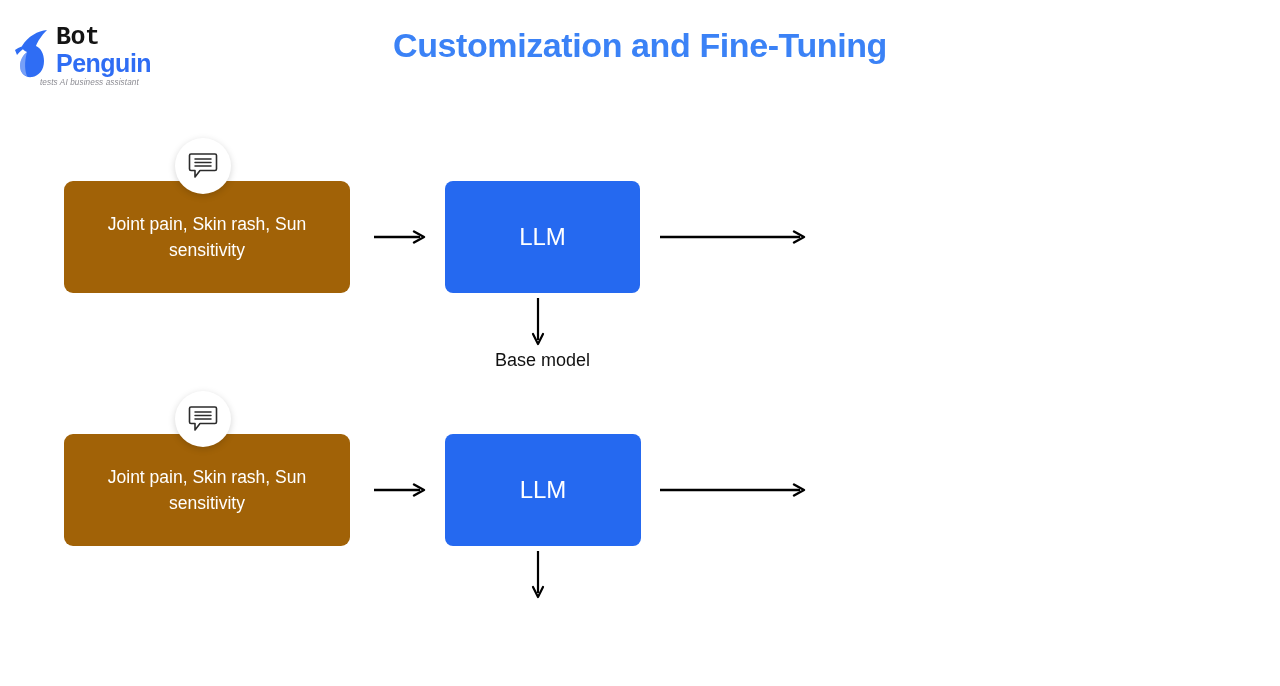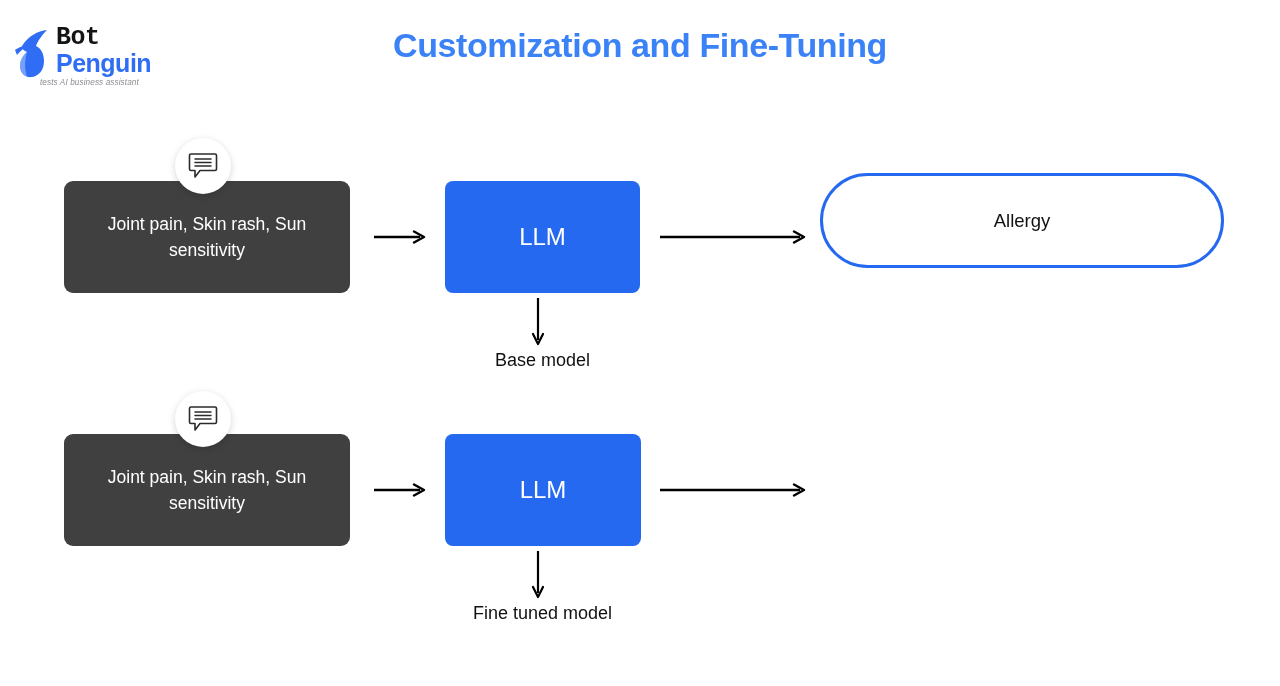--- a/index.html
+++ b/index.html
@@ -82,21 +82,21 @@
   .row { position: absolute; left: 0; width: 1280px; }
   .row-base  { top: 130px; height: 260px; }
   .row-tuned { top: 383px; height: 260px; }
 
   .prompt-box {
     position: absolute;
     left: 64px;
     top: 51px;
     width: 286px;
     height: 112px;
-    background: #404040;
+    background: #a16207;
     border-radius: 9px;
     display: flex;
     align-items: center;
     justify-content: center;
     text-align: center;
     color: #ffffff;
     font-size: 17.5px;
     line-height: 26px;
     padding: 0 12px;
     box-sizing: border-box;
@@ -253,23 +253,20 @@
 
   <span class="arrow-down">
     <svg viewBox="0 0 16 48" width="16" height="48" aria-hidden="true">
       <line x1="8" y1="0" x2="8" y2="42" stroke="#000000" stroke-width="2.2"></line>
       <polyline points="3,36 8,46 13,36" fill="none" stroke="#000000" stroke-width="2.2" stroke-linecap="round" stroke-linejoin="round"></polyline>
     </svg>
   </span>
 
   <div class="model-label">Base model</div>
 
-  <div class="answer-pill">
-    <span>Allergy</span>
-  </div>
 </div>
 
 <div class="row row-tuned">
 
   <div class="bubble-badge">
     <svg viewBox="0 0 30 28" width="30" height="28" aria-hidden="true">
       <path d="M3 2 H27 A1.5 1.5 0 0 1 28.5 3.5 V17 A1.5 1.5 0 0 1 27 18.5 H12 L7 25 V18.5 H3 A1.5 1.5 0 0 1 1.5 17 V3.5 A1.5 1.5 0 0 1 3 2 Z" fill="#ffffff" stroke="#2b2b2b" stroke-width="1.6" stroke-linejoin="round"></path>
       <line x1="7" y1="7" x2="23" y2="7" stroke="#2b2b2b" stroke-width="1.5" stroke-linecap="round"></line>
       <line x1="7" y1="10.5" x2="23" y2="10.5" stroke="#2b2b2b" stroke-width="1.5" stroke-linecap="round"></line>
       <line x1="7" y1="14" x2="23" y2="14" stroke="#2b2b2b" stroke-width="1.5" stroke-linecap="round"></line>
@@ -298,15 +295,14 @@
     </svg>
   </span>
 
   <span class="arrow-down">
     <svg viewBox="0 0 16 48" width="16" height="48" aria-hidden="true">
       <line x1="8" y1="0" x2="8" y2="42" stroke="#000000" stroke-width="2.2"></line>
       <polyline points="3,36 8,46 13,36" fill="none" stroke="#000000" stroke-width="2.2" stroke-linecap="round" stroke-linejoin="round"></polyline>
     </svg>
   </span>
 
-  <div class="model-label">Fine tuned model</div>
 
 </div>
 
 </body></html>

